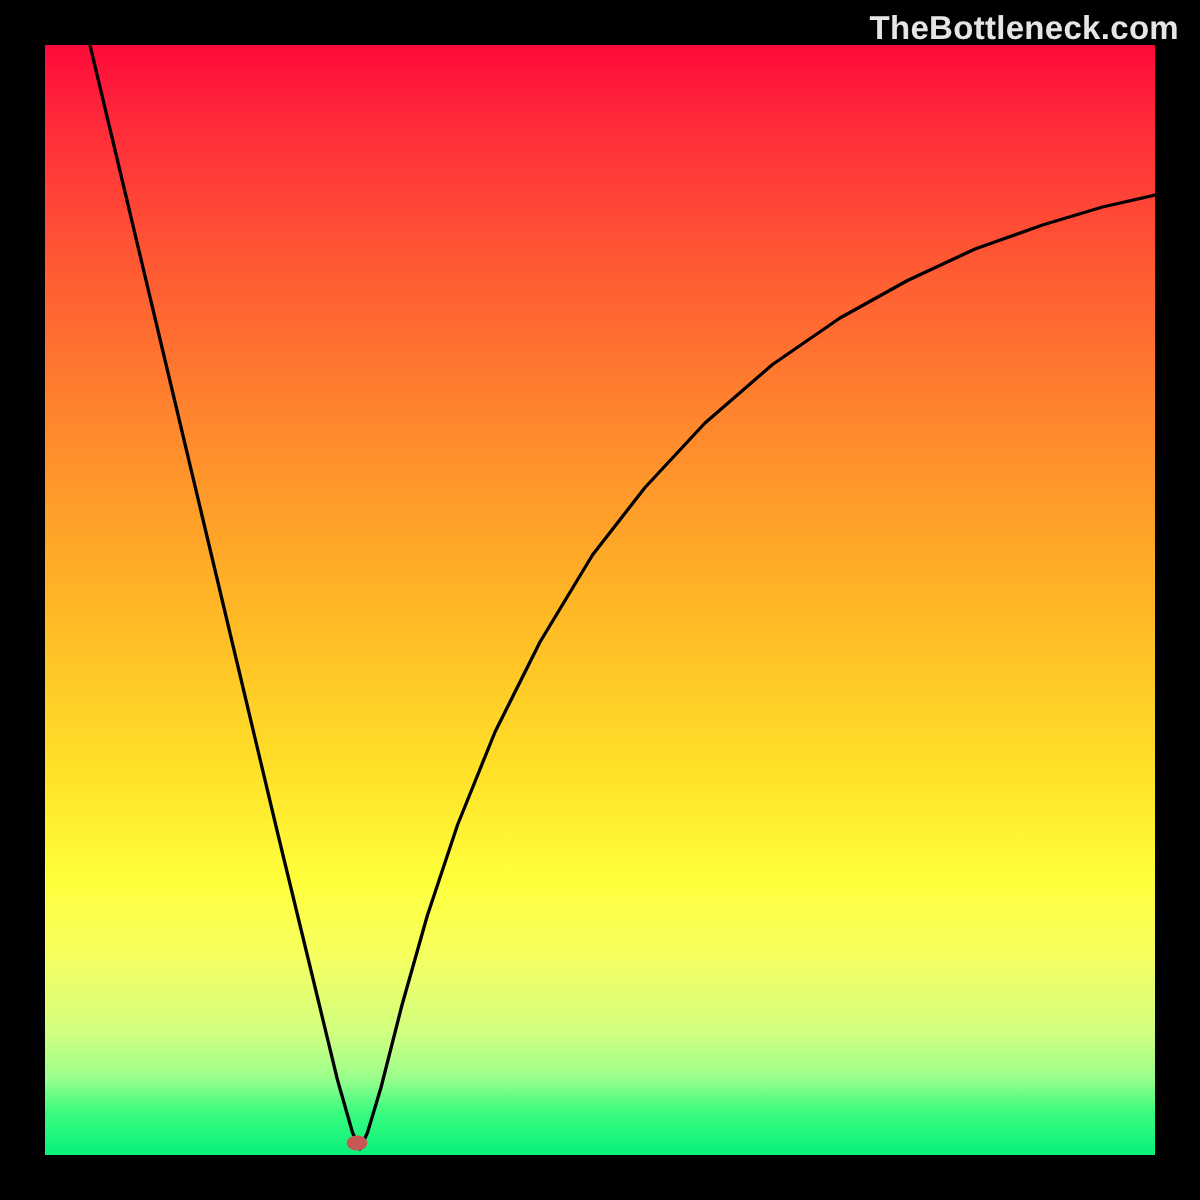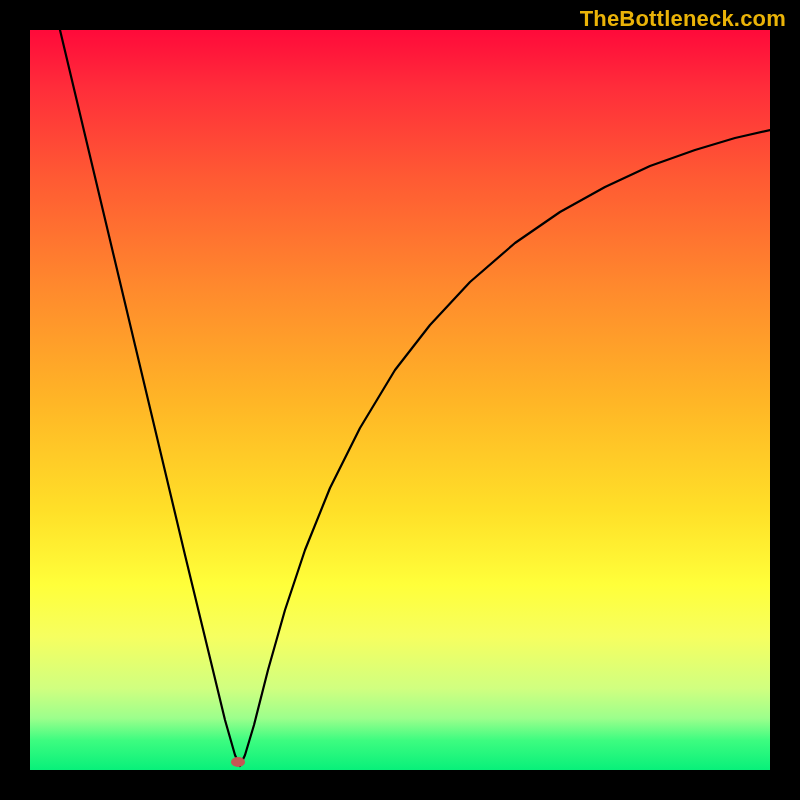--- a/index.html
+++ b/index.html
@@ -45,21 +45,21 @@
     width: 100%;
     height: 100%;
   }
   .watermark {
     position: absolute;
     top: 6px;
     right: 14px;
     font-family: Arial, Helvetica, sans-serif;
     font-size: 22px;
     font-weight: 600;
-    color: #eab308;
+    color: #e5e5e5;
     letter-spacing: 0.2px;
     user-select: none;
   }
 </style>
 </head>
 <body>
 
 <div class="watermark">TheBottleneck.com</div>
 
 <div class="frame">

